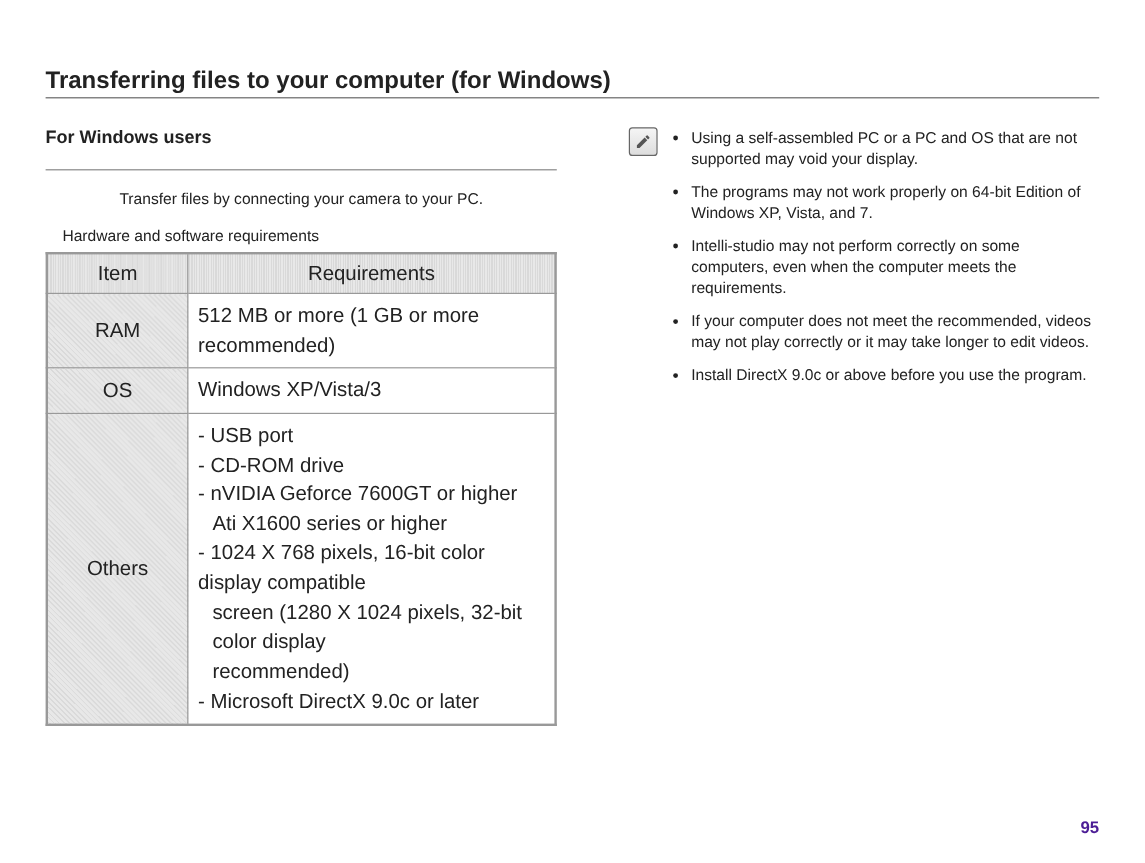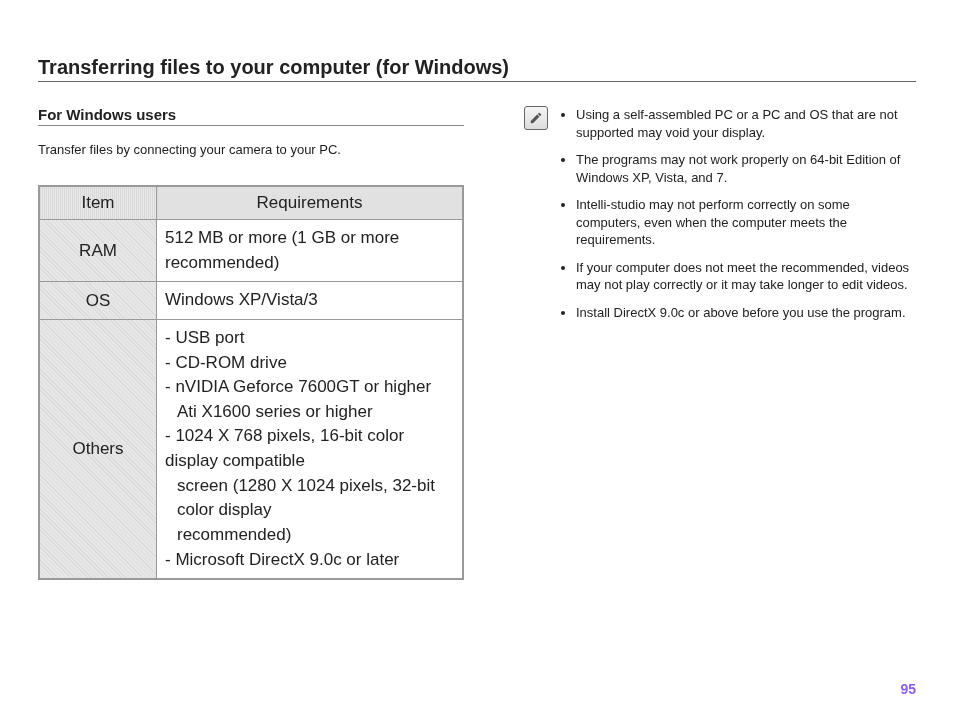--- a/index.html
+++ b/index.html
@@ -30,25 +30,26 @@
   }
   .right-col {
     flex: 1;
     display: flex;
     align-items: flex-start;
     gap: 10px;
   }
   .subheading {
     font-size: 15px;
     border-bottom: 1px solid #888;
-    padding-bottom: 2px;
+    padding-bottom: 18px;
     margin: 0 0 16px 0;
   }
   .intro-text {
-    margin: 0 0 28px 0;
+    margin: 0 0 16px 0;
+    text-align: center;
   }
   .section-label {
     margin: 0;
   }
   .section-label .bullet-square {
     display: inline-block;
     width: 8px;
     height: 8px;
     background: #333;
     vertical-align: middle;
@@ -103,33 +104,34 @@
   }
   ul.notes li {
     margin-bottom: 10px;
     line-height: 1.35;
   }
   .page-number {
     position: absolute;
     right: 38px;
     bottom: 22px;
     font-weight: bold;
-    color: #8b5cf6;
+    color: #4c1d95;
     font-size: 14px;
   }
 </style>
 </head>
 <body>
 
 <h1 class="page-title">Transferring files to your computer (for Windows)</h1>
 
 <div class="columns">
   <div class="left-col">
     <h2 class="subheading">For Windows users</h2>
     <p class="intro-text">Transfer files by connecting your camera to your PC.</p>
+    <p class="section-sublabel">Hardware and software requirements</p>
 
     <table>
       <thead>
         <tr>
           <th>Item</th>
           <th>Requirements</th>
         </tr>
       </thead>
       <tbody id="req-tbody">
           <tr>

